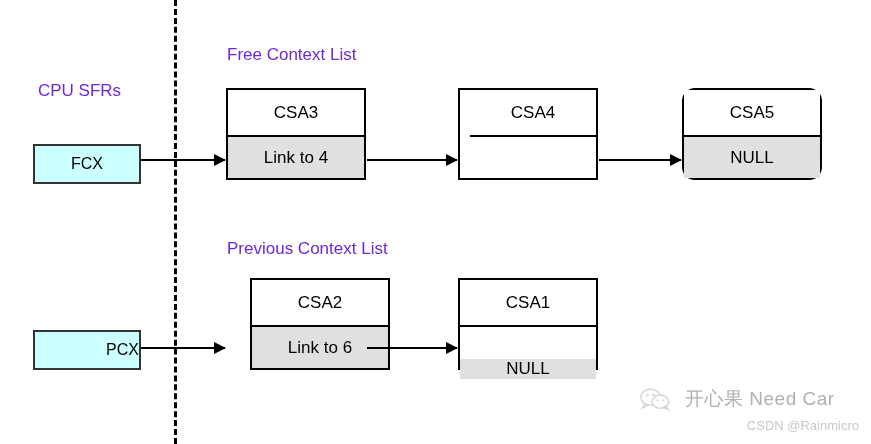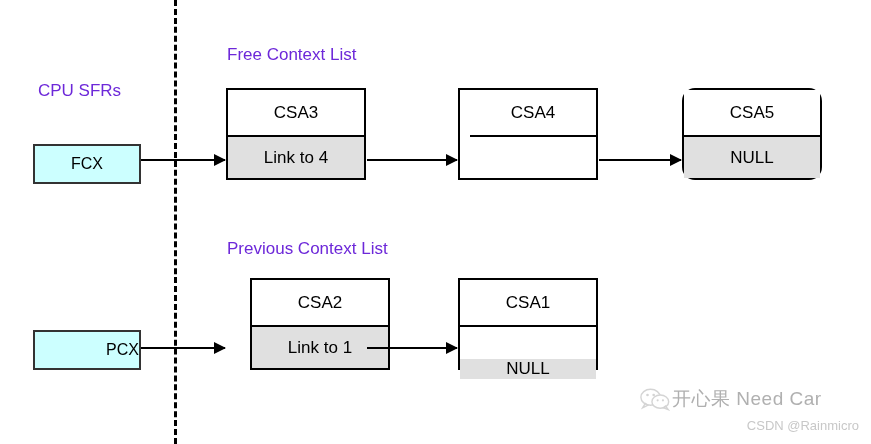--- a/index.html
+++ b/index.html
@@ -123,21 +123,21 @@
   .watermark {
     position: absolute;
     left: 640px;
     top: 386px;
     width: 225px;
     user-select: none;
   }
   .wm-row {
     display: flex;
     align-items: center;
-    gap: 2px;
+    gap: 15px;
   }
   .wm-icon {
     width: 30px;
     height: 24px;
     flex: 0 0 30px;
     opacity: 0.42;
   }
   .wm-title {
     font-size: 19px;
     color: #b0b0b0;
@@ -183,21 +183,21 @@
     <div class="csa-title">CSA4</div>
   </div>
 
   <div class="csa csa5">
     <div class="csa-title">CSA5</div>
     <div class="csa-link">NULL</div>
   </div>
 
   <div class="csa csa2">
     <div class="csa-title">CSA2</div>
-    <div class="csa-link">Link to 1</div>
+    <div class="csa-link">Link to 6</div>
   </div>
 
   <div class="csa csa1">
     <div class="csa-title">CSA1</div>
     <div class="csa-link">NULL</div>
   </div>
 
   <div class="arrow arrow-fcx"></div>
   <div class="arrow arrow-3to4"></div>
   <div class="arrow arrow-4to5"></div>

